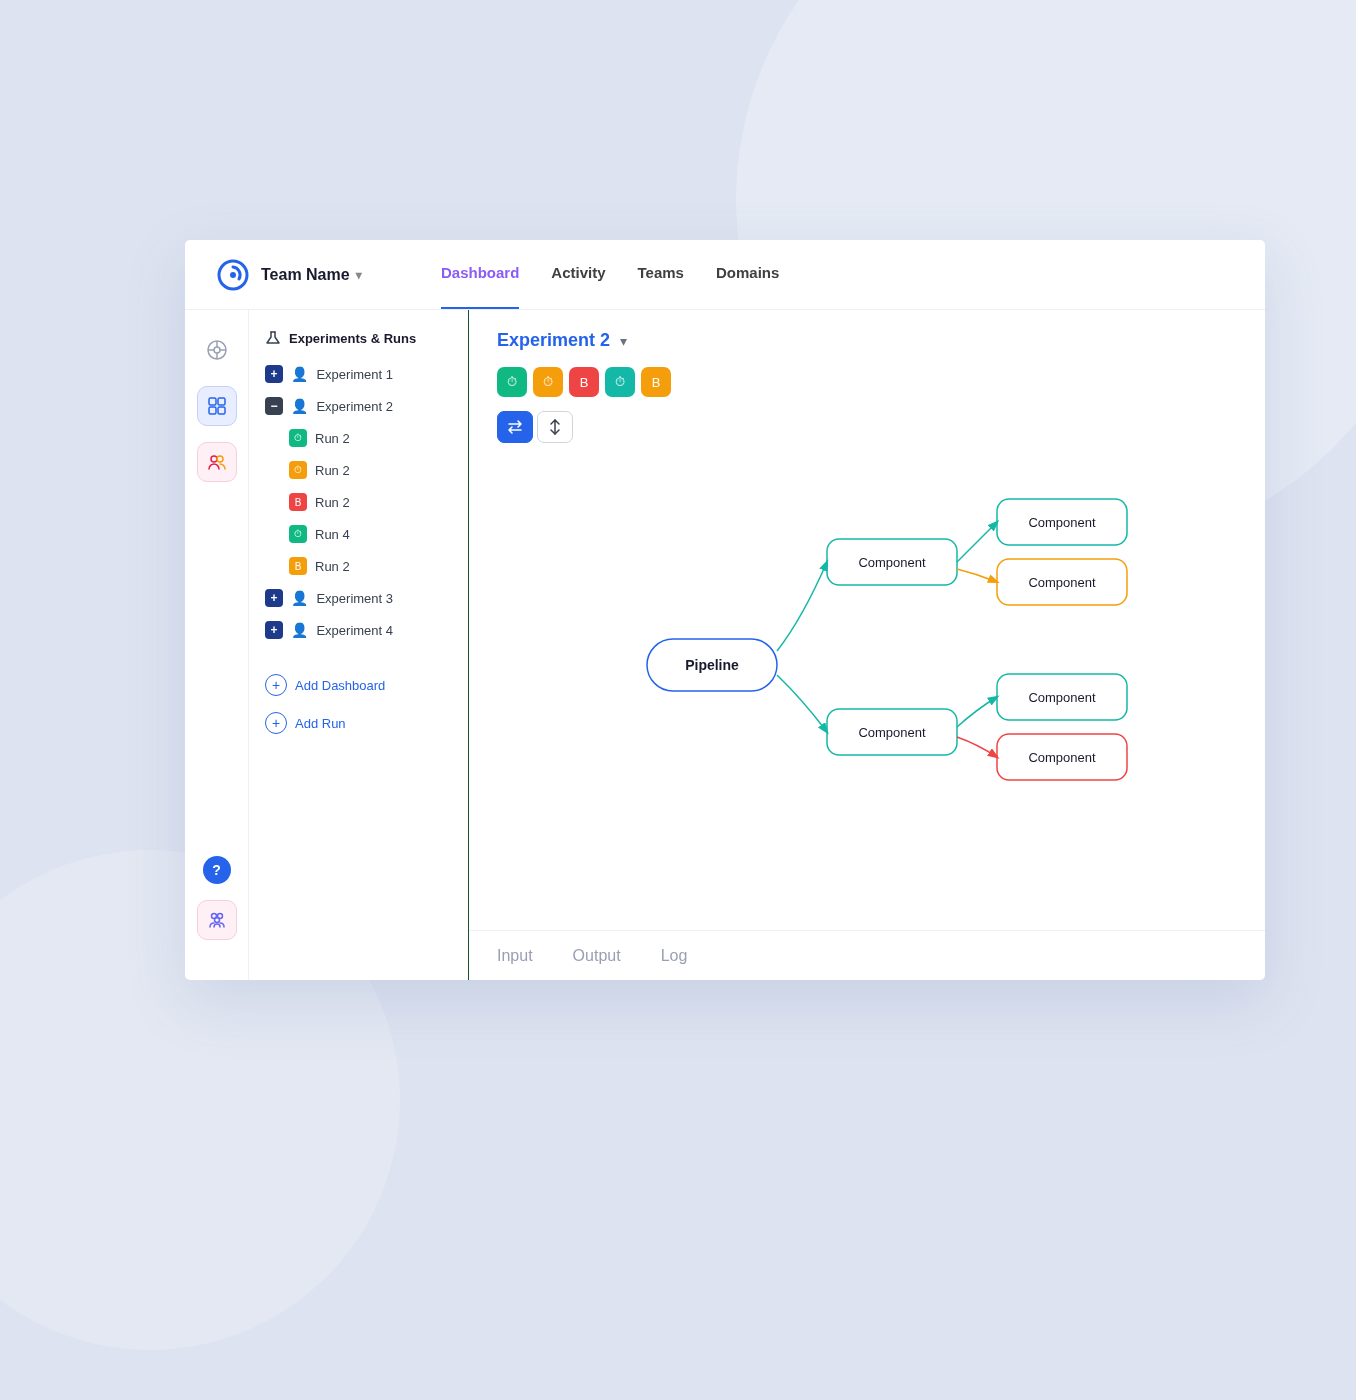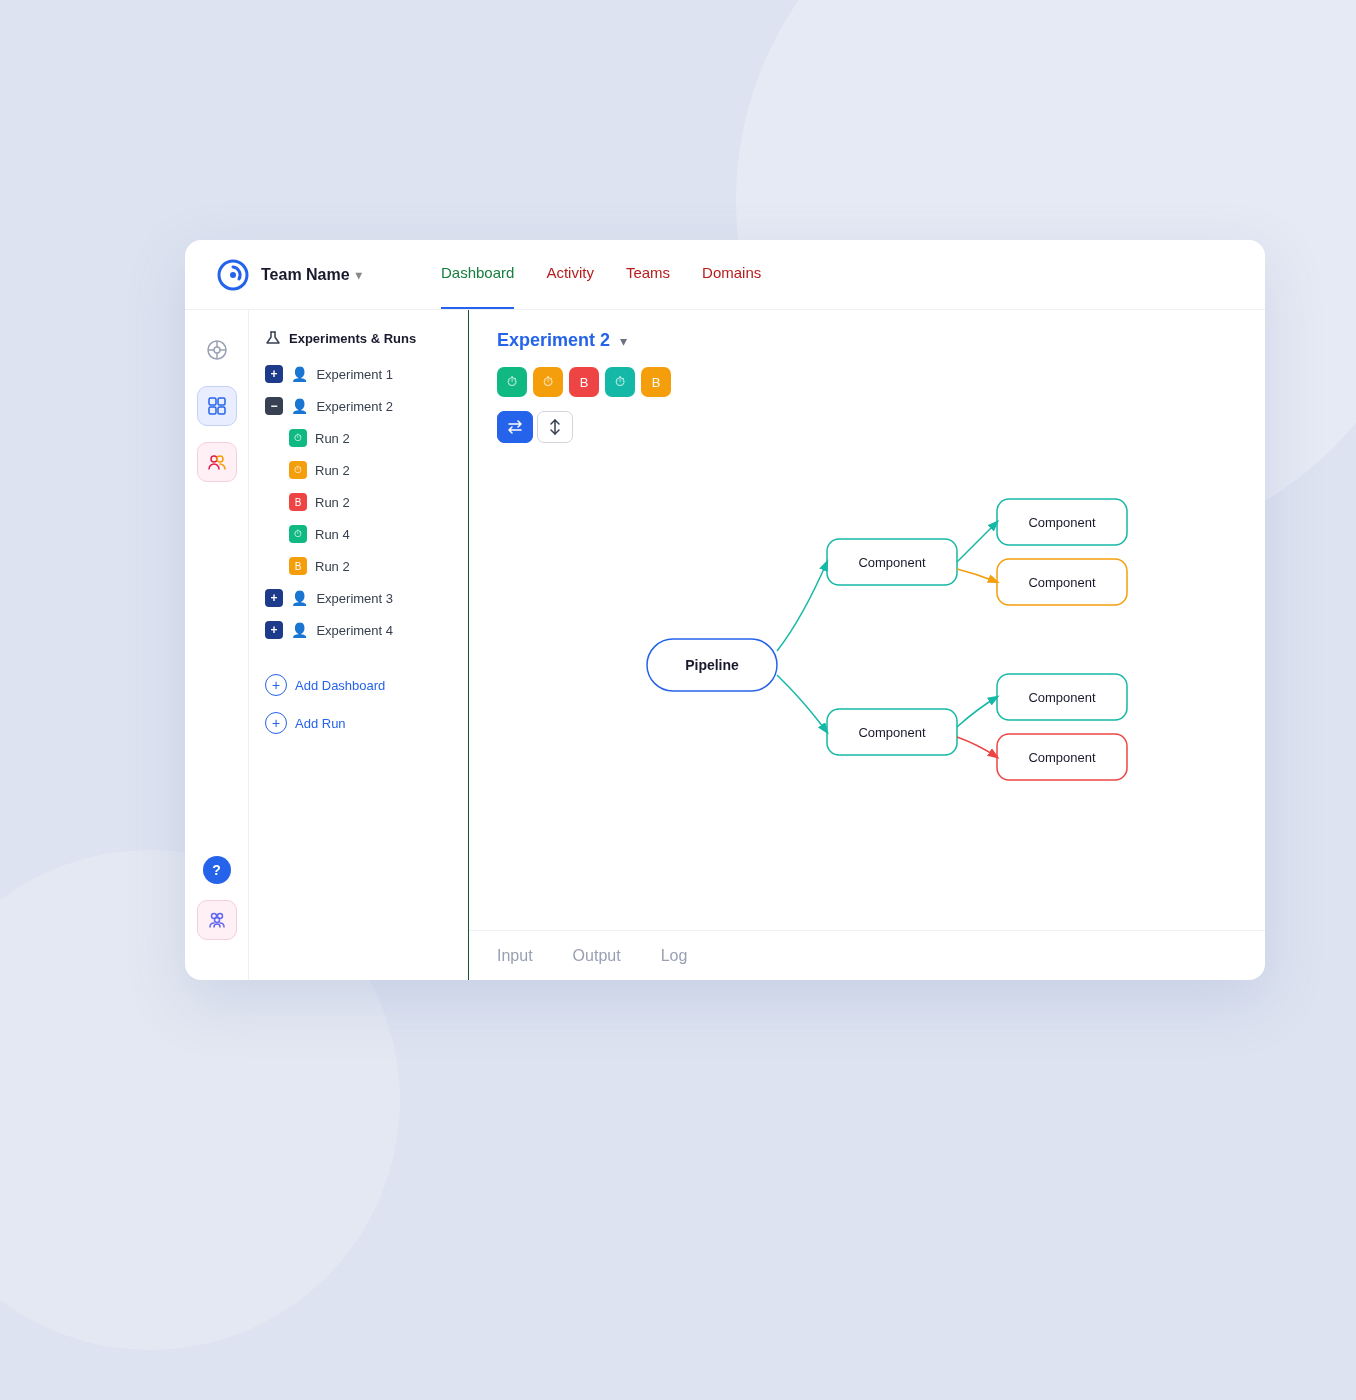--- a/index.html
+++ b/index.html
@@ -33,21 +33,21 @@
     }
 
     
     .main-card {
       position: absolute;
       top: 240px;
       left: 185px;
       width: 1080px;
       min-height: 740px;
       background: #ffffff;
-      border-radius: 16px;
+      border-radius: 5px;
       box-shadow: 0 20px 60px rgba(100,120,180,0.18);
       display: flex;
       flex-direction: column;
       overflow: hidden;
     }
 
     
     .header {
       display: flex;
       align-items: center;
@@ -85,34 +85,34 @@
     
     .nav-tabs {
       display: flex;
       align-items: center;
       gap: 32px;
       margin-left: 24px;
       height: 100%;
     }
     .nav-tab {
       font-size: 15px;
-      color: #b91c1c;
+      color: #404040;
       cursor: pointer;
       height: 100%;
       display: flex;
       align-items: center;
       border-bottom: 2px solid transparent;
       padding-bottom: 2px;
       text-decoration: none;
-      font-weight: 400;
+      font-weight: 700;
     }
     .nav-tab.active {
-      color: #15803d;
+      color: #8b5cf6;
       border-bottom: 2px solid #2563eb;
-      font-weight: 400;
+      font-weight: 700;
     }
 
     
     .body-layout {
       display: flex;
       flex: 1;
     }
 
     
     .sidebar-icons {

